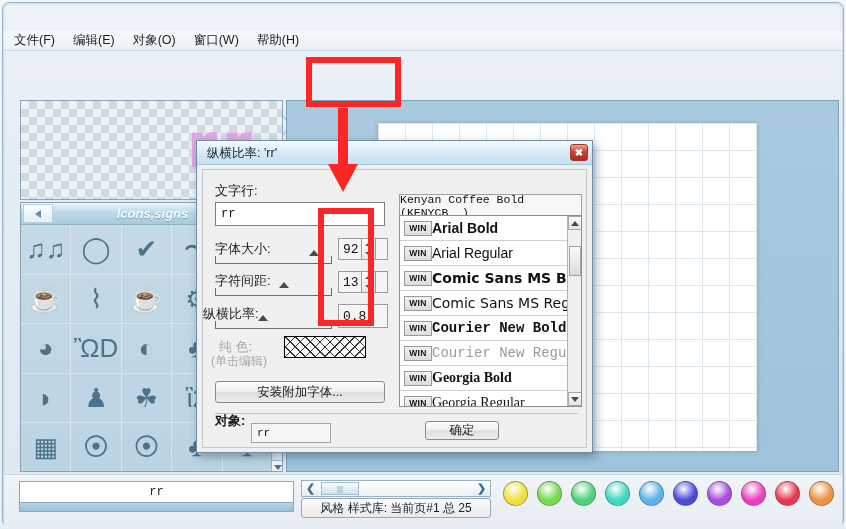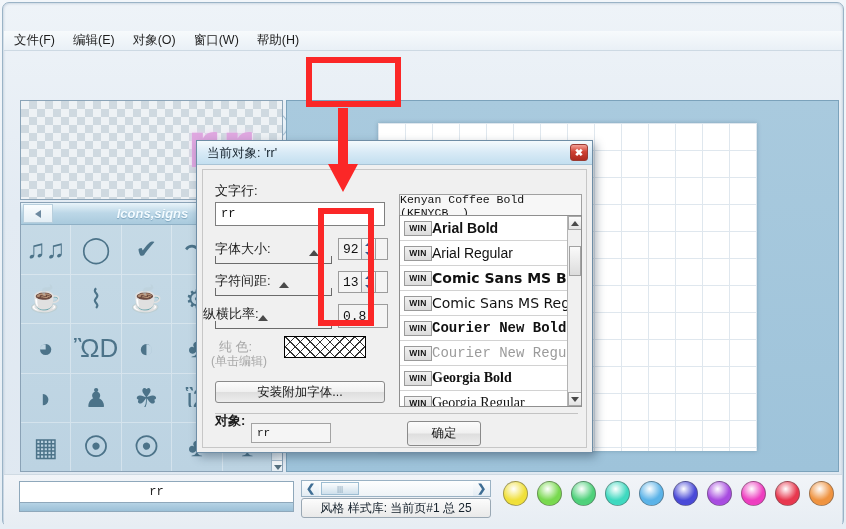--- a/index.html
+++ b/index.html
@@ -446,21 +446,21 @@
         <div class="swatch" style="background: radial-gradient(circle at 42% 30%, rgb(255, 255, 255) 0%, rgb(91, 179, 232) 55%, rgb(91, 179, 232) 100%);"></div>
         <div class="swatch" style="background: radial-gradient(circle at 42% 30%, rgb(255, 255, 255) 0%, rgb(74, 74, 216) 55%, rgb(74, 74, 216) 100%);"></div>
         <div class="swatch" style="background: radial-gradient(circle at 42% 30%, rgb(255, 255, 255) 0%, rgb(168, 76, 224) 55%, rgb(168, 76, 224) 100%);"></div>
         <div class="swatch" style="background: radial-gradient(circle at 42% 30%, rgb(255, 255, 255) 0%, rgb(238, 62, 192) 55%, rgb(238, 62, 192) 100%);"></div>
         <div class="swatch" style="background: radial-gradient(circle at 42% 30%, rgb(255, 255, 255) 0%, rgb(232, 56, 79) 55%, rgb(232, 56, 79) 100%);"></div>
         <div class="swatch" style="background: radial-gradient(circle at 42% 30%, rgb(255, 255, 255) 0%, rgb(239, 147, 64) 55%, rgb(239, 147, 64) 100%);"></div>
       </div>
 
     <div class="dialog">
       <div class="dlg-title">
-        <div class="dlg-title-text">当前对象: 'rr'</div>
+        <div class="dlg-title-text">纵横比率: 'rr'</div>
         <div class="dlg-close">
             <span>✖</span>
           </div>
       </div>
 
       <div class="dlg-body">
 
         <div class="lbl" style="left:12px; top:12px;">文字行:</div>
         <div class="text-line-input">rr</div>
 
@@ -544,21 +544,21 @@
             <div class="fl-sb-thumb"></div>
             <div class="fl-sb-btn" style="bottom:0;">
                 <span class="caret-d-sm"></span>
               </div>
           </div>
         </div>
 
         <div class="dlg-sep" style="top:243px;"></div>
         <div class="lbl" style="left:12px; top:242px;font-weight:bold;">对象:</div>
         <div class="obj-field" style="top:253px;">rr</div>
-        <div class="btn" style="left:204px; top:251px; width:74px; height:25px;">确定</div>
+        <div class="btn" style="left:222px; top:251px; width:74px; height:19px;">确定</div>
       </div>
     </div>
 
   </div>
 
   <div class="hl" style="left:306px; top:57px; width:95px; height:50px;"></div>
   <div class="hl" style="left:318px; top:208px; width:56px; height:118px;"></div>
   <div class="arrow-wrap">
     <svg width="32" height="84" viewBox="0 0 32 84">
       <polygon points="11,0 21,0 21,56 31,56 16,84 1,56 11,56" fill="#fb2727"></polygon>

